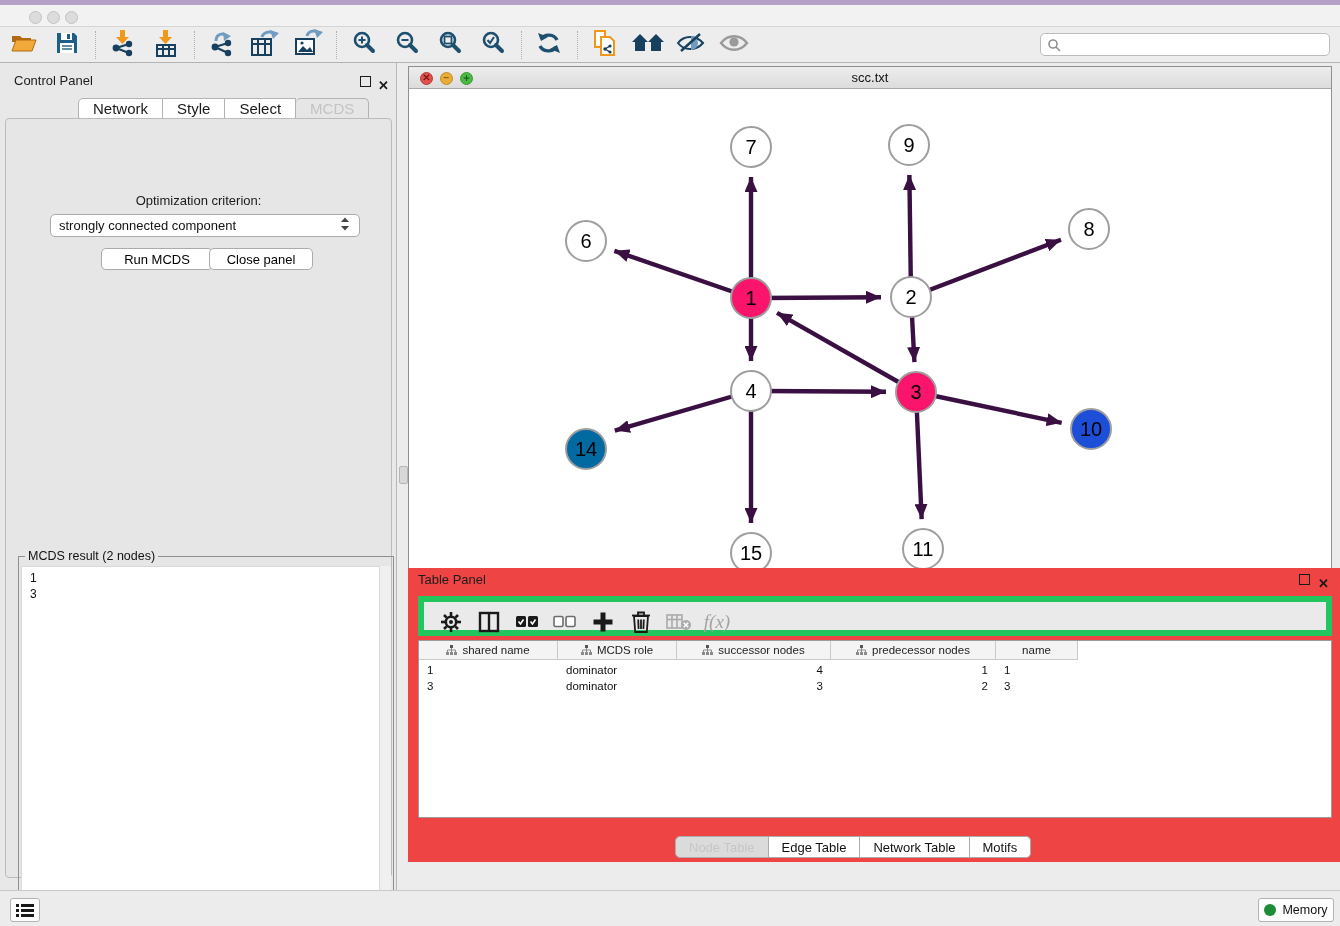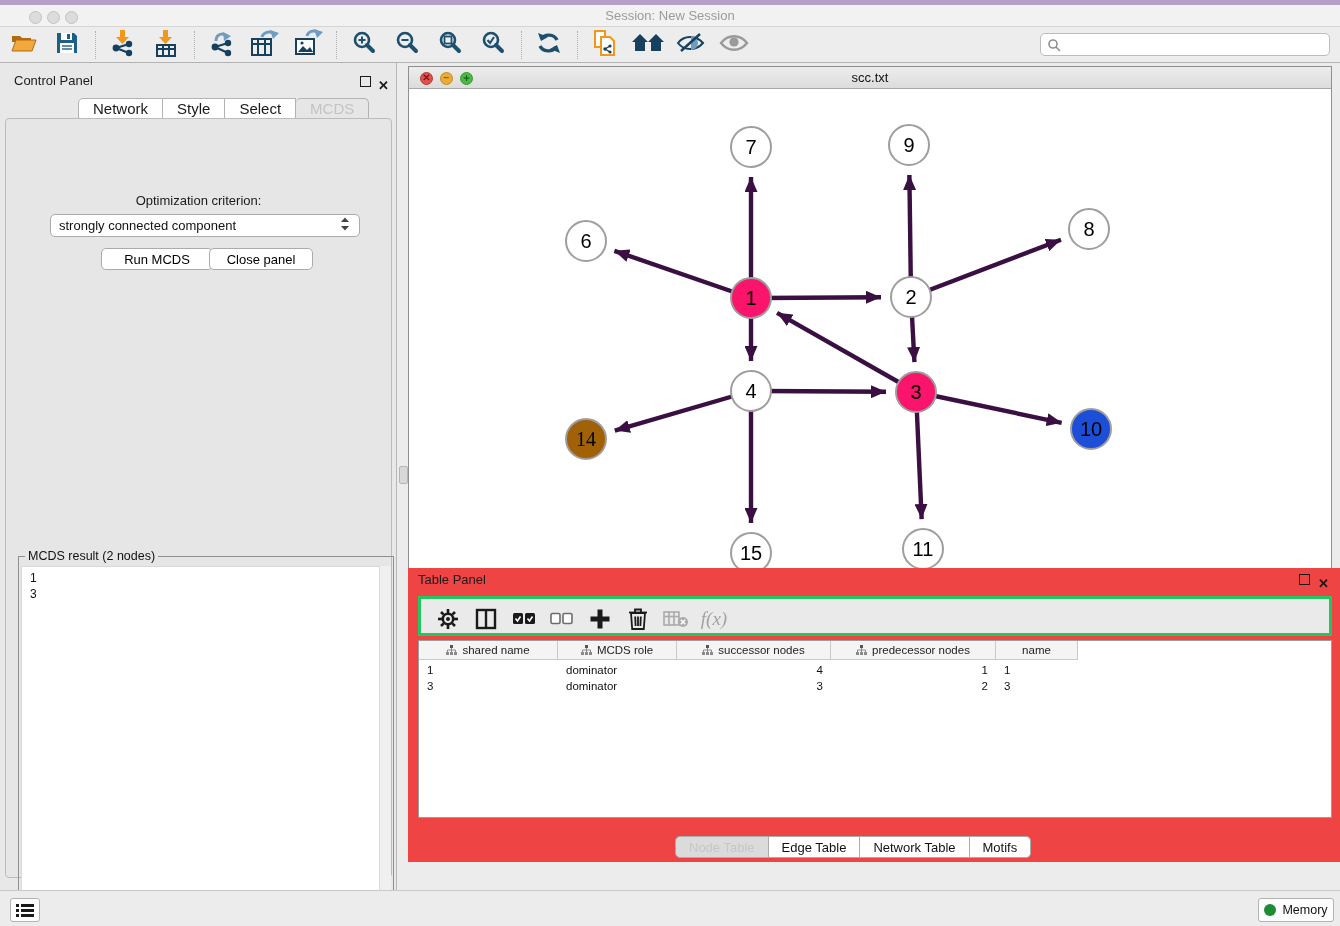--- a/index.html
+++ b/index.html
@@ -49,21 +49,21 @@
   .nw-light { position:absolute; top:4.5px; width:13px; height:13px; border-radius:50%; font-size:10px; font-weight:bold; display:flex; align-items:center; justify-content:center; line-height:1; }
   #nw-canvas { position:absolute; left:0; top:22px; width:922px; height:502px; background:#fff; overflow:hidden; }
   #graph-svg { position:absolute; left:0; top:0; }
   .gnode { position:absolute; width:42px; height:42px; border:2.5px solid #9e9e9e; border-radius:50%; background:#fff;
            display:flex; align-items:center; justify-content:center; font-size:20px; color:#000; }
   #canvas-grip { left:854px; top:587px; width:16px; height:5px; background:#cfcfcf; border:1px solid #b7b7b7; border-radius:2px; }
 
   
   #table-panel { left:408px; top:568px; width:932px; height:294px; background:#ef4444; }
   #tp-title { position:absolute; left:10px; top:4px; font-size:13px; color:#1c1c1c; }
-  #tp-toolbar { position:absolute; left:10px; top:28px; width:914px; height:40px; background:#ebeaeb; border:3px solid #22c55e; }
+  #tp-toolbar { position:absolute; left:10px; top:28px; width:914px; height:40px; background:#ebeaeb; border:6px solid #22c55e; }
   .tp-btn { position:absolute; top:4px; width:32px; height:32px; display:flex; align-items:center; justify-content:center; }
   #tp-table { position:absolute; left:10px; top:72px; width:914px; height:178px; background:#fff; border:1px solid #9c9c9c; overflow:hidden; }
   #tp-header { position:absolute; left:0; top:0; height:19px; display:flex; }
   .th { height:19px; background:#f4f4f4; border-right:1px solid #c9c9c9; border-bottom:1px solid #c9c9c9; display:flex; align-items:center; justify-content:center; gap:5px; font-size:11.5px; color:#222; }
   .tr { position:absolute; left:0; height:16px; width:100%; }
   .td { position:absolute; top:0; height:16px; font-size:11.5px; color:#111; line-height:16px; padding:0 8px; }
   #tp-tabs { position:absolute; left:267px; top:268px; height:22px; display:flex; }
   .btab { height:22px; padding:0 13px; font-size:13px; background:#fff; border:1px solid #ababab; border-left:none; display:flex; align-items:center; color:#111; }
   .btab.first { border-left:1px solid #ababab; border-radius:5px 0 0 5px; }
   .btab.last { border-radius:0 5px 5px 0; }
@@ -76,21 +76,20 @@
   #memory-dot { width:12px; height:12px; border-radius:50%; background:#1d8c35; }
 </style>
 </head>
 <body>
 
 <div id="top-strip" class="abs"></div>
 <div id="titlebar" class="abs">
   <span class="light" style="left:29px"></span>
   <span class="light" style="left:47px"></span>
   <span class="light" style="left:65px"></span>
-  <div id="win-title">Session: New Session</div>
 </div>
 
 <div id="main-toolbar" class="abs">
     <div class="tb-btn" style="left: 7px;">
       <span><svg width="28" height="24" viewBox="0 0 28 24">
           <path d="M2 5 h8 l2 2 h9 v4 H2 Z" fill="#b26a10"></path>
           <path d="M2 20 L6 9 h20 l-4 11 Z" fill="#f2a93c" stroke="#b26a10" stroke-width="1"></path>
         </svg></span>
     </div>
     <div class="tb-btn" style="left: 50px;">
@@ -314,21 +313,21 @@
         <line x1="342" y1="302" x2="342" y2="434" stroke="#3a0f42" stroke-width="4.4" marker-end="url(#arrow)"></line>
       </svg>
       <div class="gnode" style="left: 321px; top: 37px; background: rgb(255, 255, 255);">7</div>
       <div class="gnode" style="left: 479px; top: 35px; background: rgb(255, 255, 255);">9</div>
       <div class="gnode" style="left: 156px; top: 131px; background: rgb(255, 255, 255);">6</div>
       <div class="gnode" style="left: 659px; top: 119px; background: rgb(255, 255, 255);">8</div>
       <div class="gnode" style="left: 321px; top: 188px; background: rgb(250, 20, 107);">1</div>
       <div class="gnode" style="left: 481px; top: 187px; background: rgb(255, 255, 255);">2</div>
       <div class="gnode" style="left: 321px; top: 281px; background: rgb(255, 255, 255);">4</div>
       <div class="gnode" style="left: 486px; top: 282px; background: rgb(250, 20, 107);">3</div>
-      <div class="gnode" style="left: 156px; top: 329px; background: #a16207; font-family: Liberation Serif, serif;">14</div>
+      <div class="gnode" style="left: 156px; top: 339px; background: #0369a1;">14</div>
       <div class="gnode" style="left: 661px; top: 319px; background: #1d4ed8;">10</div>
       <div class="gnode" style="left: 321px; top: 443px; background: rgb(255, 255, 255);">15</div>
       <div class="gnode" style="left: 493px; top: 439px; background: rgb(255, 255, 255);">11</div>
     </div>
 </div>
 <div id="canvas-grip" class="abs"></div>
 
 <div id="table-panel" class="abs">
   <div id="tp-title">Table Panel</div>
   <span class="panel-float" style="left:891px; top:6px;"></span>

